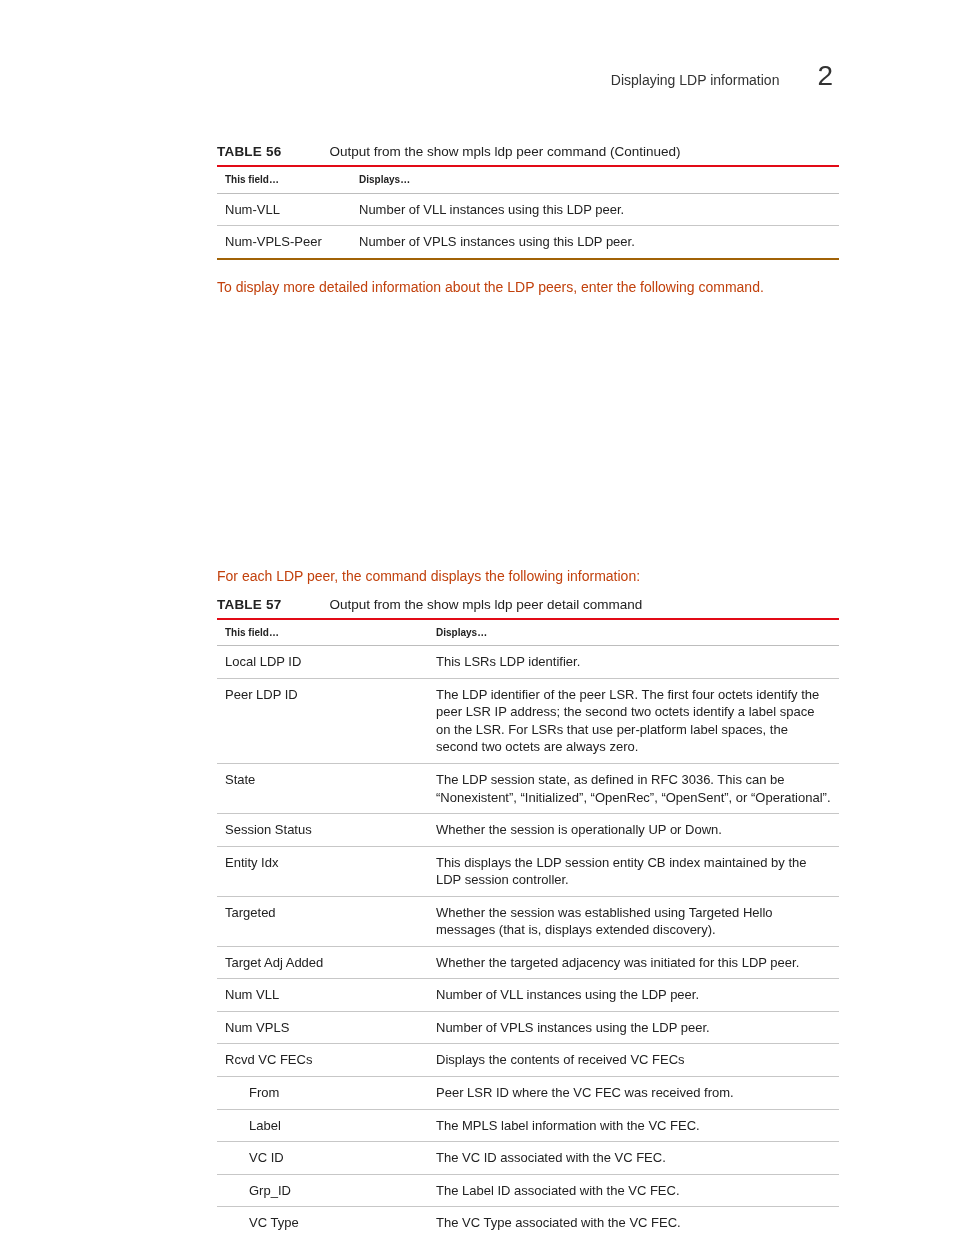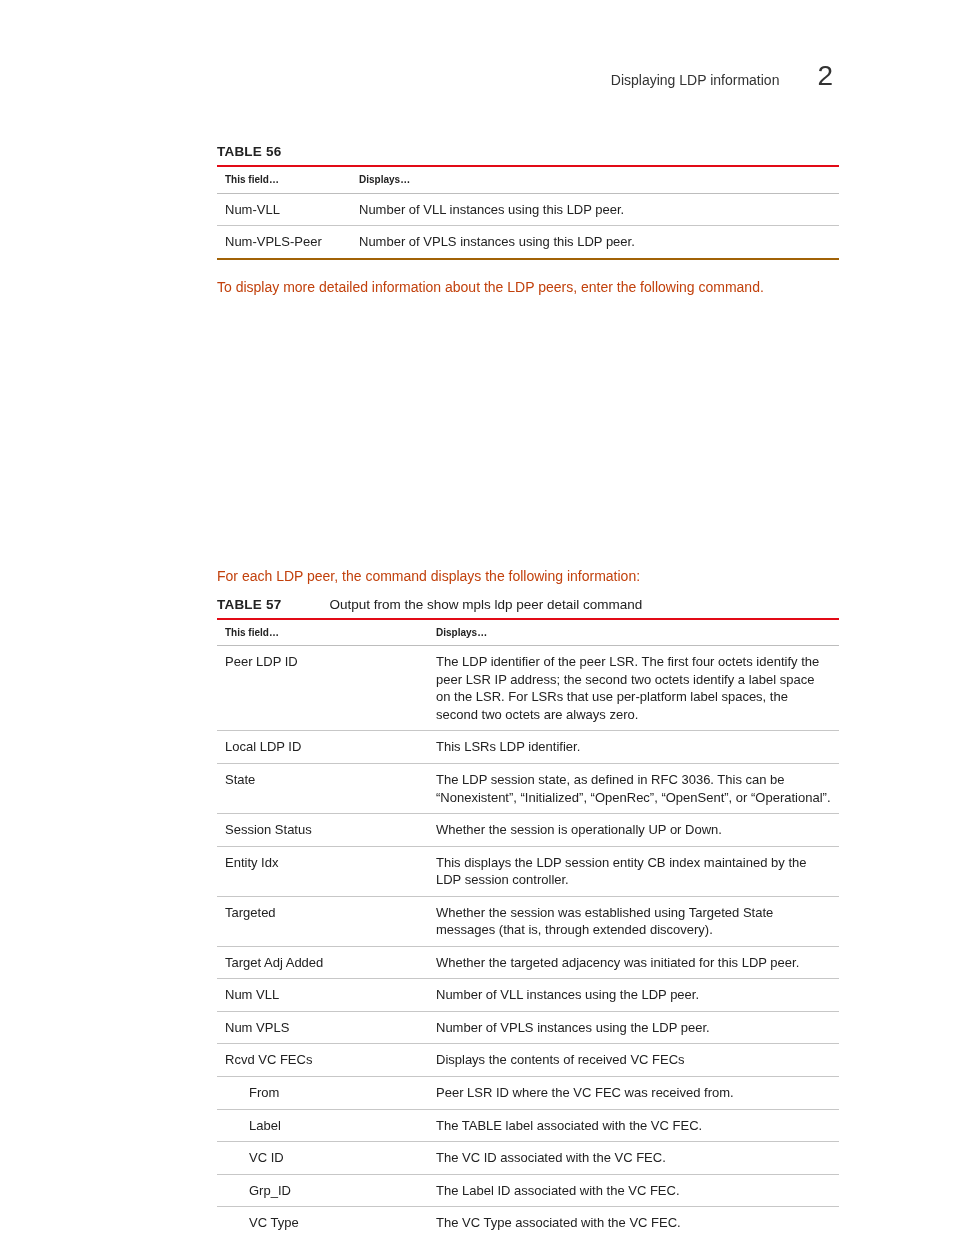--- a/index.html
+++ b/index.html
@@ -96,20 +96,21 @@
 
   <div class="running-head">
     <span class="running-title">Displaying LDP information</span>
     <span class="chapter-num">2</span>
   </div>
 
   <div class="content">
 
     <div class="table-caption">
       <span class="tnum">TABLE 56</span>
+      <span class="ttitle">Output from the show mpls ldp peer command  (Continued)</span>
     </div>
     <table class="ref t56">
       <thead>
         <tr>
           <th class="col-field">This field…</th>
           <th class="col-desc">Displays…</th>
         </tr>
       </thead>
       <tbody>
         <tr>
@@ -135,42 +136,42 @@
     </div>
     <table class="ref t57">
       <thead>
         <tr>
           <th class="col-field">This field…</th>
           <th class="col-desc">Displays…</th>
         </tr>
       </thead>
       <tbody>
         <tr>
+            <td>Local LDP ID</td>
+            <td>This LSRs LDP identifier.</td>
+          </tr>
+        <tr>
             <td>Peer LDP ID</td>
             <td>The LDP identifier of the peer LSR. The first four octets identify the peer LSR IP address; the second two octets identify a label space on the LSR. For LSRs that use per-platform label spaces, the second two octets are always zero.</td>
           </tr>
         <tr>
-            <td>Local LDP ID</td>
-            <td>This LSRs LDP identifier.</td>
-          </tr>
-        <tr>
             <td>State</td>
             <td>The LDP session state, as defined in RFC 3036. This can be “Nonexistent”, “Initialized”, “OpenRec”, “OpenSent”, or “Operational”.</td>
           </tr>
         <tr>
             <td>Session Status</td>
             <td>Whether the session is operationally UP or Down.</td>
           </tr>
         <tr>
             <td>Entity Idx</td>
             <td>This displays the LDP session entity CB index maintained by the LDP session controller.</td>
           </tr>
         <tr>
             <td>Targeted</td>
-            <td>Whether the session was established using Targeted State messages (that is, through extended discovery).</td>
+            <td>Whether the session was established using Targeted Hello messages (that is, displays extended discovery).</td>
           </tr>
         <tr>
             <td>Target Adj Added</td>
             <td>Whether the targeted adjacency was initiated for this LDP peer.</td>
           </tr>
         <tr>
             <td>Num VLL</td>
             <td>Number of VLL instances using the LDP peer.</td>
           </tr>
         <tr>
@@ -180,21 +181,21 @@
         <tr>
             <td>Rcvd VC FECs</td>
             <td>Displays the contents of received VC FECs</td>
           </tr>
         <tr>
             <td><span class="indent-1">From</span></td>
             <td>Peer LSR ID where the VC FEC was received from.</td>
           </tr>
         <tr>
             <td><span class="indent-1">Label</span></td>
-            <td>The TABLE label associated with the VC FEC.</td>
+            <td>The MPLS label information with the VC FEC.</td>
           </tr>
         <tr>
             <td><span class="indent-1">VC ID</span></td>
             <td>The VC ID associated with the VC FEC.</td>
           </tr>
         <tr>
             <td><span class="indent-1">Grp_ID</span></td>
             <td>The Label ID associated with the VC FEC.</td>
           </tr>
         <tr>

